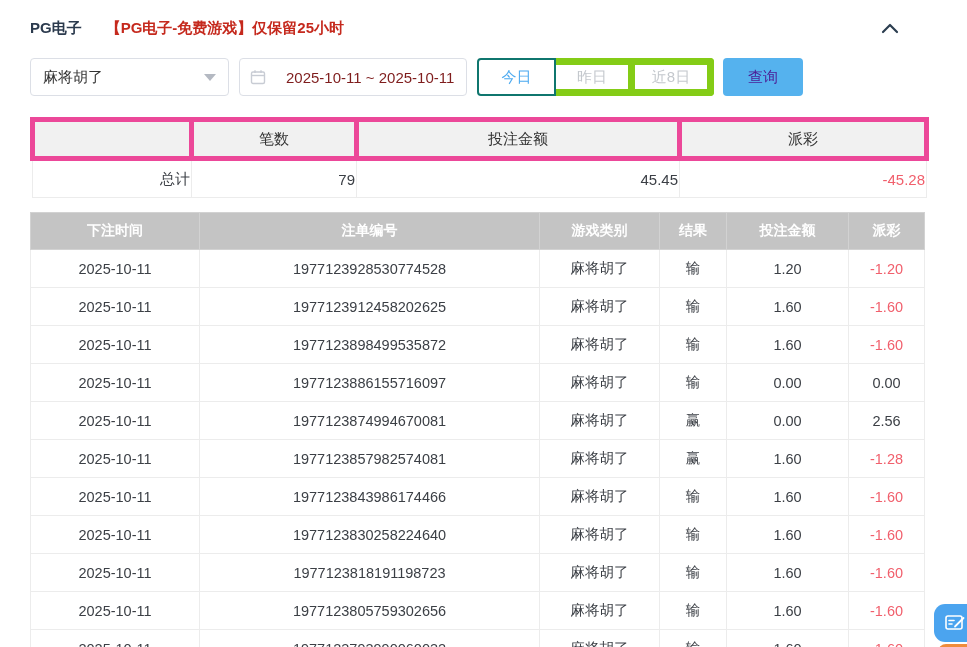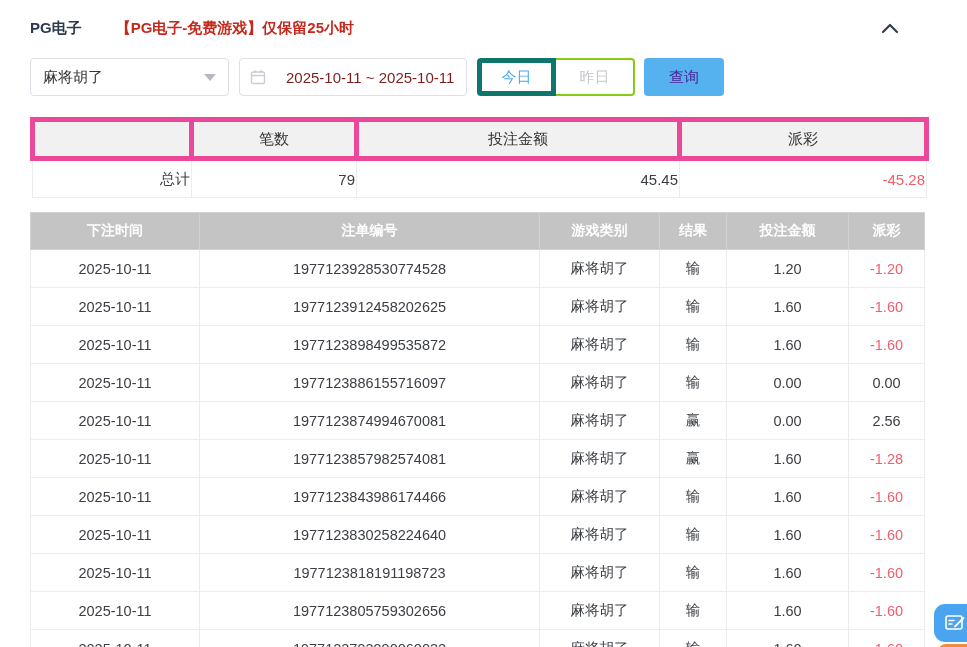--- a/index.html
+++ b/index.html
@@ -7,45 +7,45 @@
   body {
     width: 967px; height: 647px; overflow: hidden; position: relative;
     background: #fff; color: #3b3f45;
     font-family: "Liberation Sans", "DejaVu Sans", sans-serif;
   }
   .page { padding: 14px 42px 0 30px; }
 
   
   .panel-header { display: flex; align-items: center; height: 28px; }
   .title { font-weight: bold; font-size: 15px; color: #2b3a4d; }
-  .notice { font-weight: bold; font-size: 15px; color: #c5291d; margin-left: 34px; }
+  .notice { font-weight: bold; font-size: 15px; color: #c5291d; margin-left: 24px; }
   .collapse-btn { margin-left: auto; margin-right: 24px; background: none; border: none; padding: 2px; cursor: pointer; line-height: 0; }
 
   
   .controls { display: flex; align-items: center; margin-top: 16px; }
   .select {
     width: 199px; height: 38px; border: 1px solid #dcdfe6; border-radius: 4px;
     display: flex; align-items: center; padding: 0 12px; font-size: 15px; color: #333; cursor: pointer; background: #fff;
   }
   .select .sel-label { flex: 1; }
   .caret { width: 0; height: 0; border-left: 6px solid transparent; border-right: 6px solid transparent; border-top: 7px solid #b4b9c2; }
   .date-input {
     margin-left: 10px; width: 228px; height: 38px; border: 1px solid #dcdfe6; border-radius: 4px;
     display: flex; align-items: center; gap: 20px; padding: 0 10px; font-size: 15px; color: #7f1d1d; background: #fff; cursor: text;
   }
   .btn-group { margin-left: 10px; display: flex; }
   .gbtn {
-    width: 79px; height: 38px; background: #fff; border: 2px solid #84cc16;
+    width: 79px; height: 38px; background: #fff; border: 7px solid #84cc16;
     font-size: 15px; color: #c4c8cd; cursor: pointer; padding: 0;
     font-family: inherit;
   }
   .gbtn + .gbtn { border-left: none; }
   .gbtn:first-child { border-radius: 4px 0 0 4px; }
   .gbtn:last-child { border-radius: 0 4px 4px 0; }
-  .gbtn.active { border: 5px solid #0f766e; color: #4daaf0; }
+  .gbtn.active { border: 2px solid #0f766e; color: #4daaf0; }
   .query-btn {
     margin-left: 9px; width: 80px; height: 38px; background: #55b2ee; color: #4c1d95;
     border: none; border-radius: 4px; font-size: 15px; cursor: pointer; font-family: inherit;
   }
 
   
   table { border-collapse: collapse; width: 894px; table-layout: fixed; }
   td, th { overflow: hidden; white-space: nowrap; }
 
   .summary { margin-top: 21px; }
@@ -99,20 +99,21 @@
         <rect x="1.5" y="3" width="13" height="11.5" rx="1.5" fill="none" stroke="#c8ccd4" stroke-width="1.4"></rect>
         <line x1="1.5" y1="6.5" x2="14.5" y2="6.5" stroke="#c8ccd4" stroke-width="1.4"></line>
         <line x1="5" y1="1.2" x2="5" y2="4" stroke="#c8ccd4" stroke-width="1.4"></line>
         <line x1="11" y1="1.2" x2="11" y2="4" stroke="#c8ccd4" stroke-width="1.4"></line>
       </svg>
       <span>2025-10-11 ~ 2025-10-11</span>
     </div>
     <div class="btn-group">
       <button class="gbtn active">今日</button>
       <button class="gbtn">昨日</button>
+      <button class="gbtn">近8日</button>
     </div>
     <button class="query-btn">查询</button>
   </div>
 
   <table class="summary">
     <colgroup>
         <col style="width:159px">
         <col style="width:165px">
         <col style="width:323px">
         <col style="width:247px">

